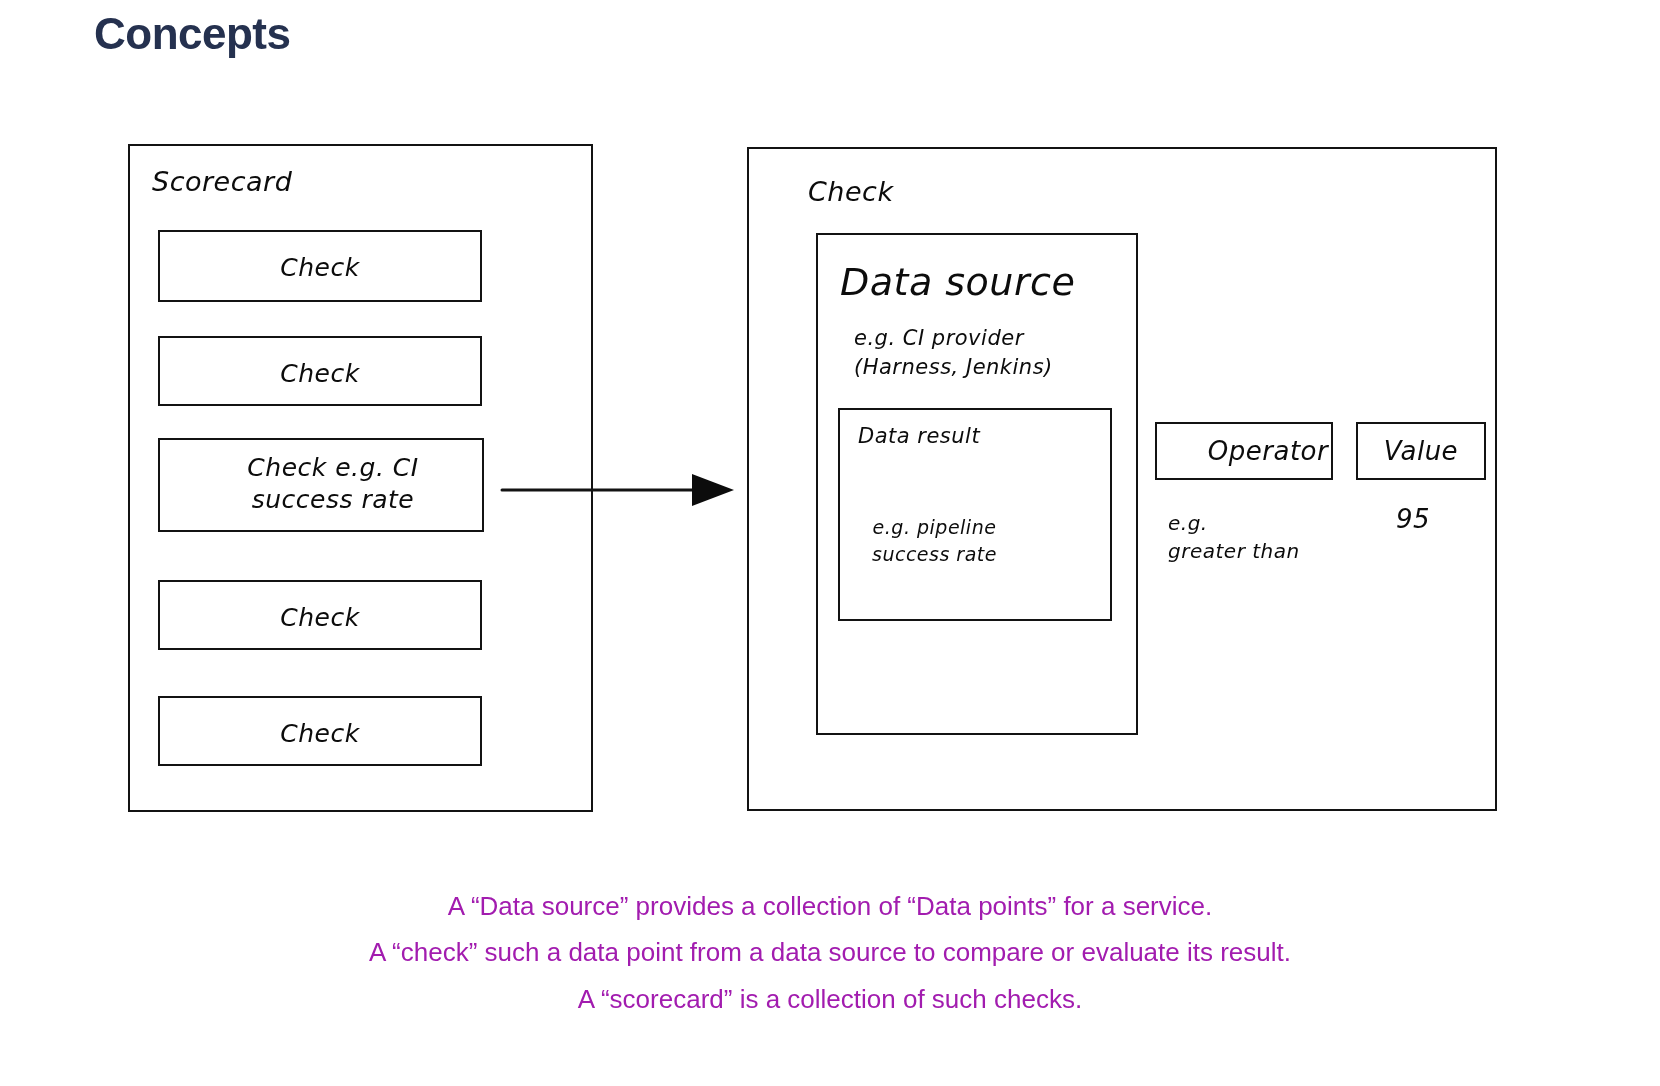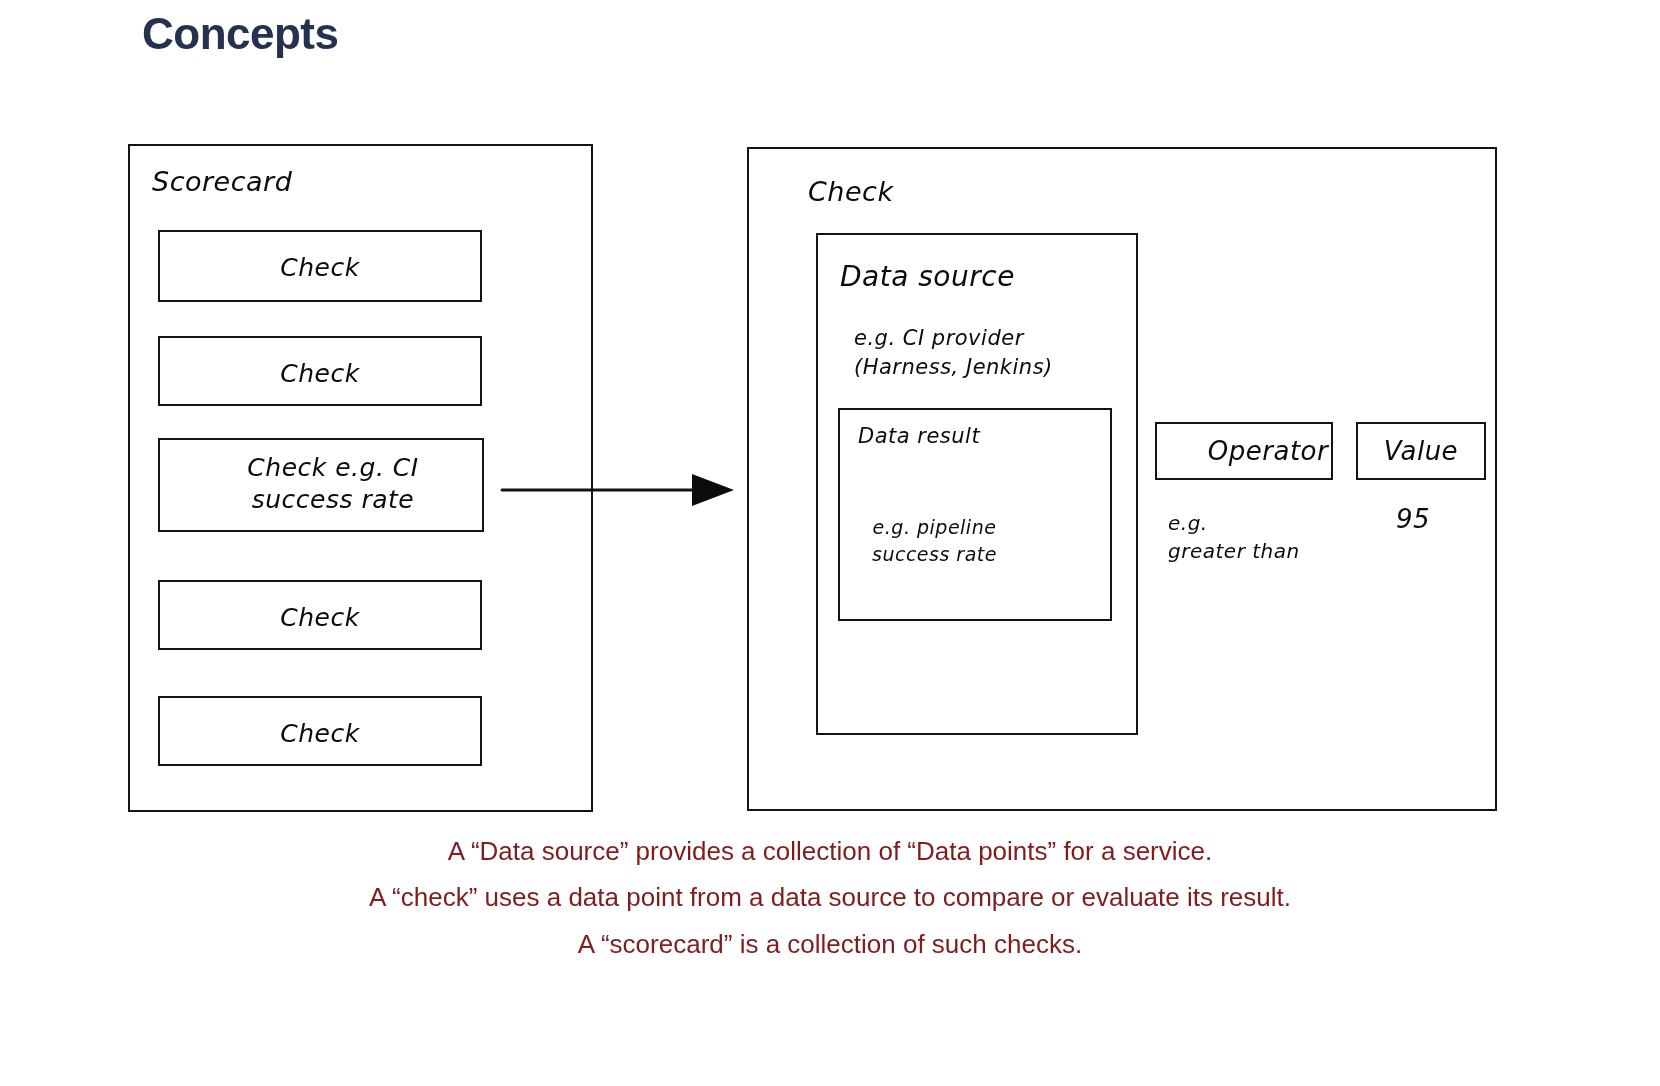--- a/index.html
+++ b/index.html
@@ -18,21 +18,20 @@
   
   #page-title {
     position: absolute;
     left: 94px;
     top: 10px;
     font-size: 44px;
     font-weight: bold;
     color: #25314f;
     letter-spacing: -0.5px;
     line-height: 1.1;
-    margin-left: 48px;
   }
 
   
   #diagram {
     position: absolute;
     left: 0;
     top: 0;
     width: 1660px;
     height: 1046px;
   }
@@ -90,21 +89,21 @@
     top: 460px;
     width: 240px;
     height: 60px;
   }
 
   
   #check-outer-box { left: 747px;  top: 147px; width: 750px; height: 664px; }
   #check-outer-title { left: 808px; top: 176px; font-size: 27px; }
 
   #datasource-box { left: 816px; top: 233px; width: 322px; height: 502px; }
-  #datasource-title { left: 840px; top: 260px; font-size: 28px; }
+  #datasource-title { left: 840px; top: 260px; font-size: 38px; }
   #datasource-eg { left: 854px; top: 316px; font-size: 21px; line-height: 1.38; white-space: pre-line; margin-top: 8px; }
 
   #datapoint-box { left: 838px; top: 408px; width: 274px; height: 213px; }
   #datapoint-title { left: 858px; top: 424px; font-size: 21px; }
   #datapoint-eg { left: 872px; top: 514px; font-size: 19px; line-height: 1.42; white-space: pre-line; text-align: center; }
 
   #operator-box { left: 1155px; top: 422px; width: 178px; height: 58px; }
   #operator-label {
     position: absolute; left: 0; right: 0; top: 12px;
     text-align: center; font-size: 26px; padding-left: 48px;
@@ -116,23 +115,23 @@
     position: absolute; left: 0; right: 0; top: 12px;
     text-align: center; font-size: 26px;
   }
   #value-eg { left: 1396px; top: 504px; font-size: 26px; }
 
   
   #caption {
     position: absolute;
     left: 0;
     right: 0;
-    top: 828px;
+    top: 883px;
     text-align: center;
-    color: #7f1d1d;
+    color: #a21caf;
     font-size: 26px;
     line-height: 1.78;
   }
   .caption-line { display: block; }
 </style>
 </head>
 <body>
 
 <div id="page-title">Concepts</div>
 
@@ -196,15 +195,15 @@
   <div class="box" id="value-box">
     <div class="hand" id="value-label">Value</div>
   </div>
 
   <div class="hand box-label" id="value-eg">95</div>
 
 </div>
 
 <div id="caption">
   <span class="caption-line">A “Data source” provides a collection of “Data points” for a service.</span>
-  <span class="caption-line">A “check” uses a data point from a data source to compare or evaluate its result.</span>
+  <span class="caption-line">A “check” such a data point from a data source to compare or evaluate its result.</span>
   <span class="caption-line">A “scorecard” is a collection of such checks.</span>
 </div>
 
 </body></html>

